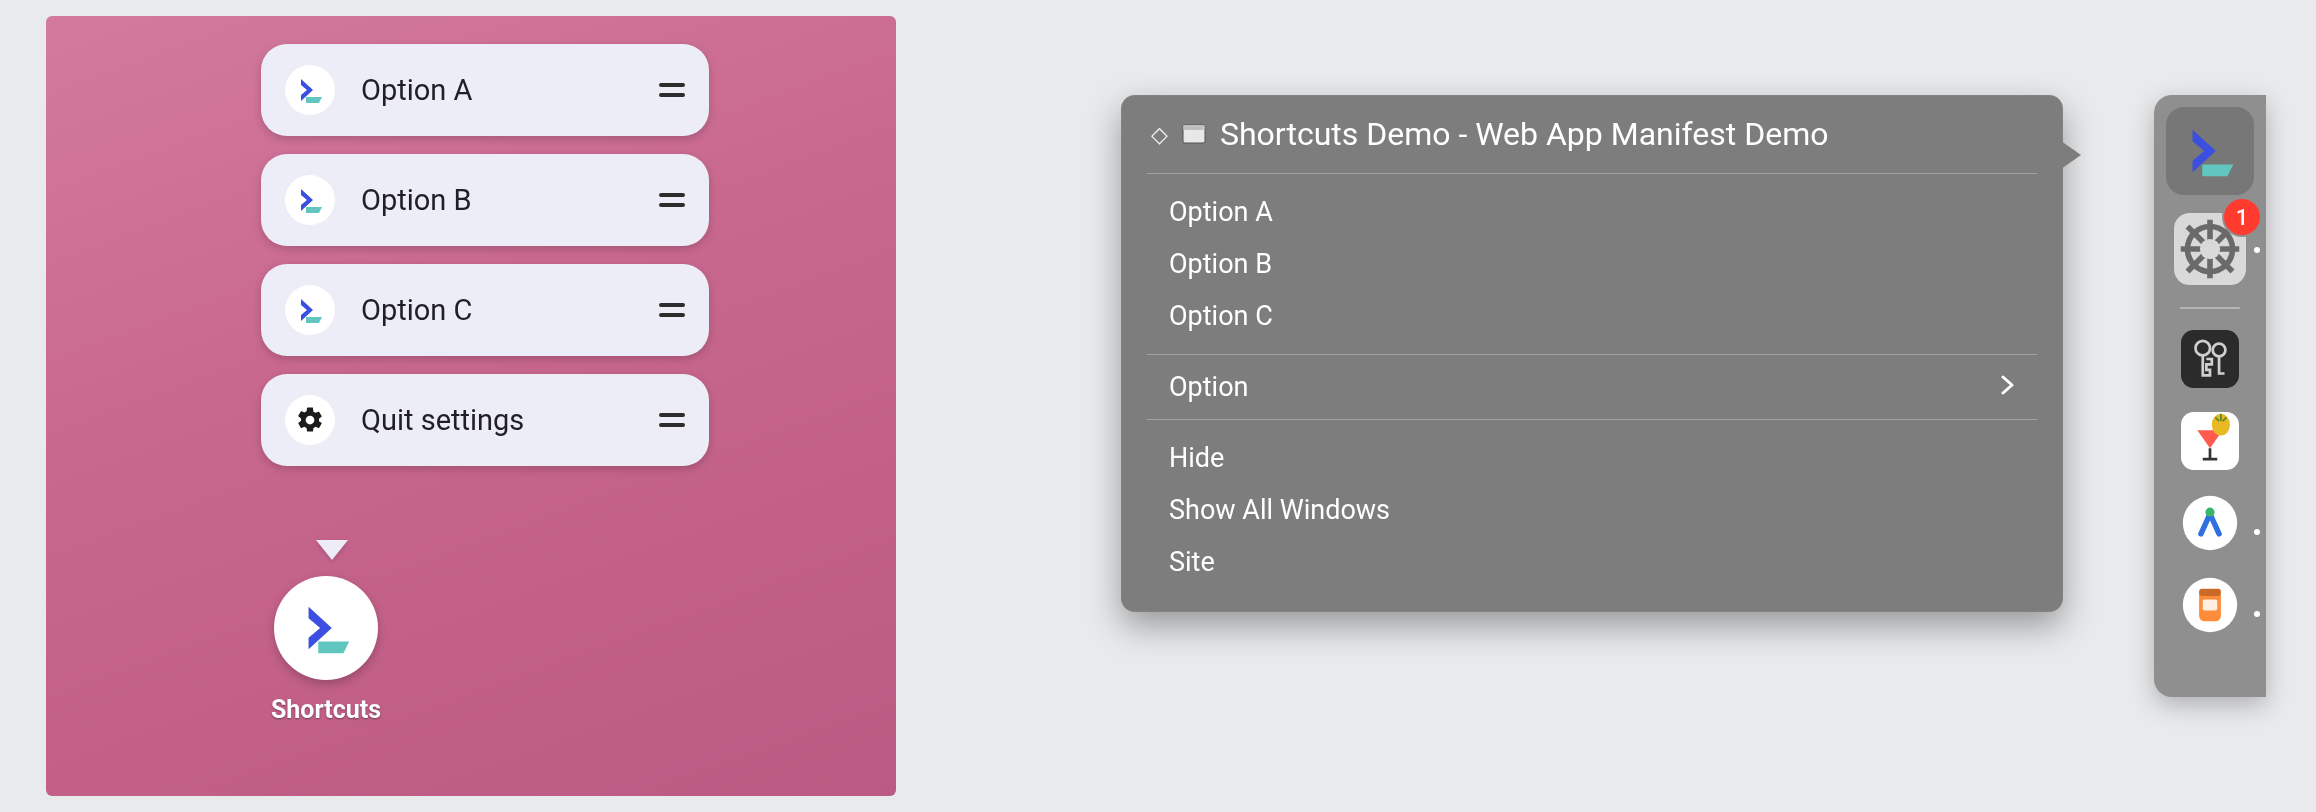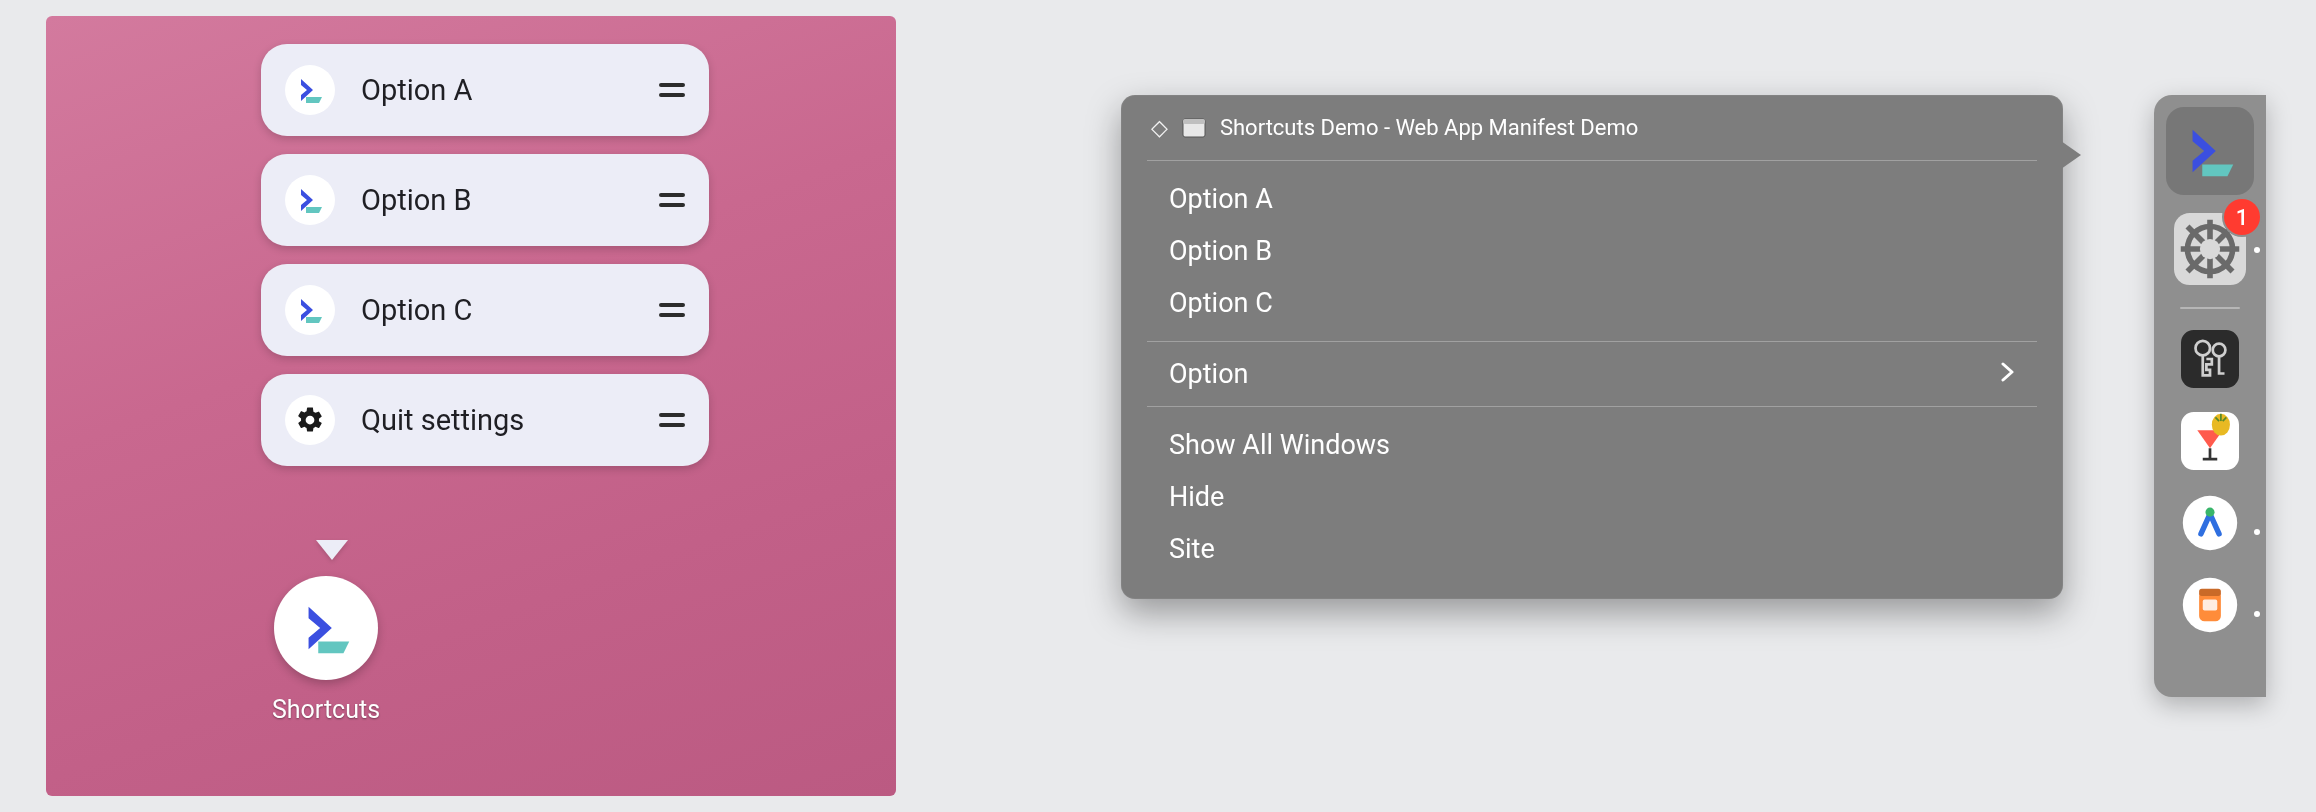--- a/index.html
+++ b/index.html
@@ -92,21 +92,21 @@
     box-shadow: 0 4px 10px rgba(0,0,0,.22);
   }
   .android-applabel {
     position: absolute;
     left: 178px;
     bottom: 72px;
     width: 204px;
     text-align: center;
     color: #fff;
     font-size: 25px;
-    font-weight: 400;
+    font-weight: 700;
     text-shadow: 0 1px 2px rgba(0,0,0,.4);
   }
 
   
   .mac-menu {
     position: absolute;
     left: 1121px;
     top: 95px;
     width: 942px;
     background: #7d7d7d;
@@ -128,21 +128,21 @@
   .mac-header {
     display:flex; align-items:center;
     padding: 6px 30px 14px 30px;
     gap: 14px;
   }
   .mac-header .diamond { color:#fff; font-size:22px; opacity:.9;}
   .mac-header .winicon {
     width:24px;height:20px;
     display:inline-block;
   }
-  .mac-header .title { color:#fff; font-size:22px; font-weight:400;}
+  .mac-header .title { color:#fff; font-size:32px; font-weight:400;}
   .mac-div {
     height:1px; background: rgba(255,255,255,.28);
     margin: 6px 26px;
   }
   .mac-item {
     color:#fff;
     font-size:27px;
     padding: 10px 48px;
     display:flex; align-items:center; justify-content:space-between;
   }
@@ -369,24 +369,24 @@
       <svg width="14" height="20" viewBox="0 0 14 20">
           <path d="M2 2 L11 10 L2 18" fill="none" stroke="#fff" stroke-width="3" stroke-linecap="round" stroke-linejoin="round"></path>
         </svg>
     </span>
   </div>
 
   <div class="mac-div"></div>
 
   <div class="mac-section">
     <div class="mac-item">
+      <span>Hide</span>
+    </div>
+    <div class="mac-item">
       <span>Show All Windows</span>
-    </div>
-    <div class="mac-item">
-      <span>Hide</span>
     </div>
     <div class="mac-item">
       <span>Site</span>
     </div>
   </div>
 </div>
 
 <div class="mac-dock">
 
   <div class="dock-slot selected">

